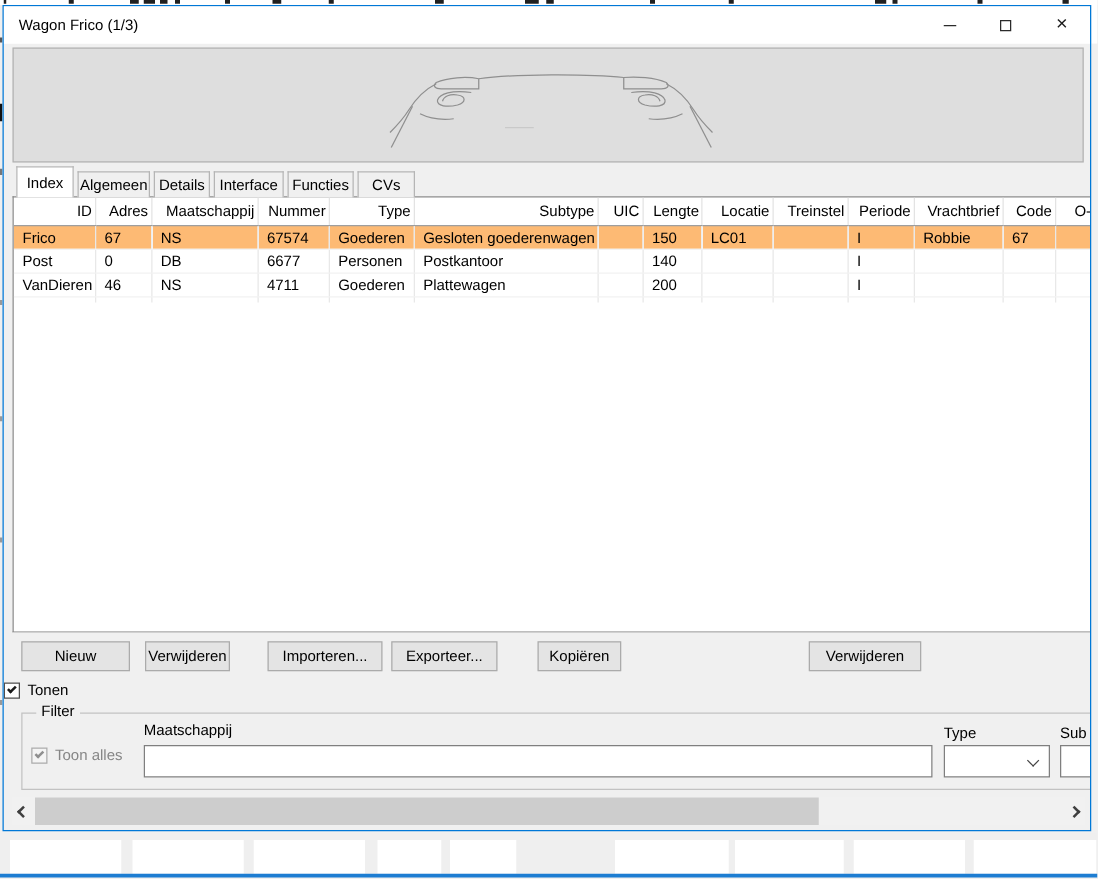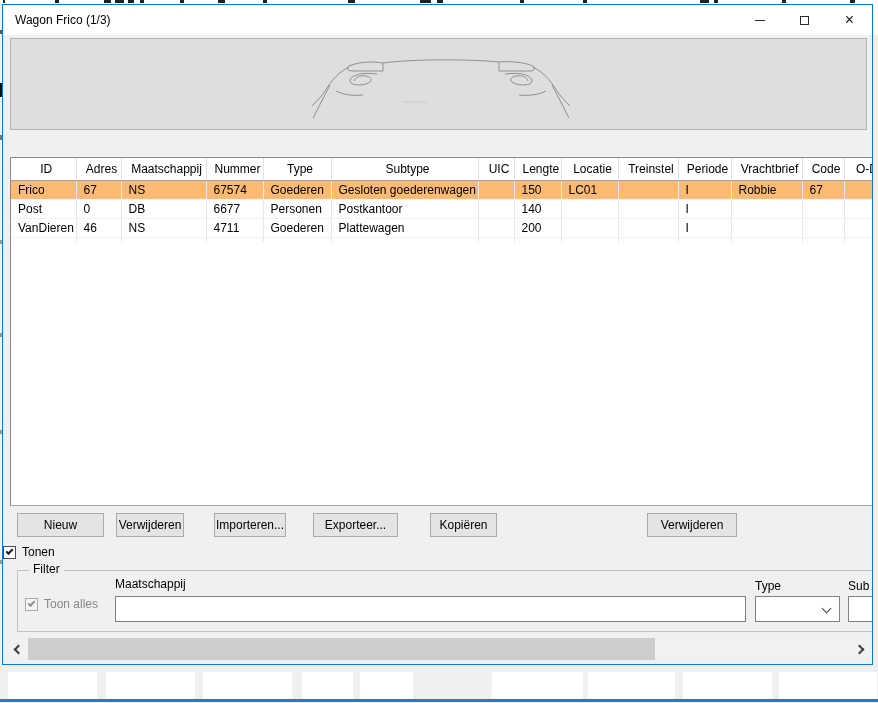--- a/index.html
+++ b/index.html
@@ -36,21 +36,21 @@
   .tabs { position:absolute; left:10px; top:128px; height:25px; display:flex; align-items:flex-end; gap:3px; z-index:3; }
   .tab { height:21px; border:1px solid #b5b5b5; border-bottom:none; background:#f0f0f0;
          display:flex; align-items:center; justify-content:center; padding-bottom:1px; }
   .tab.active { height:25px; background:#ffffff; z-index:4; }
 
   
   .table-wrap { position:absolute; left:7px; top:152px; width:864px; height:349px; background:#fff;
                 border-top:1px solid #8a8a8a; border-left:1px solid #8a8a8a; border-bottom:1px solid #a8a8a8;
                 overflow:hidden; z-index:1; }
   table { border-collapse:collapse; table-layout:fixed; width:873px; }
-  th { height:22px; font-weight:normal; text-align:center; padding:0 2px 0 8px; background:#fff;
+  th { height:22px; font-weight:normal; text-align:right; padding:0 2px 0 8px; background:#fff;
        border-bottom:1px solid #9e9e9e; border-right:1px solid #e3e3e3; white-space:nowrap; overflow:hidden; }
   td { height:19px; padding:0 2px 0 7px; border-right:1px solid #e8e8e8; border-bottom:1px solid #f2f2f2;
        white-space:nowrap; overflow:hidden; }
   tr.selected td { background:#fdba74; }
   tr.empty td { height:5px; border-bottom:none; }
 
   
   .btn { position:absolute; top:508px; height:24px; background:#e4e4e4; border:1px solid #ababab;
          display:flex; align-items:center; justify-content:center; white-space:nowrap; }
 
@@ -156,20 +156,40 @@
         <path d="M325,52 C333,56 343,57 352,56"></path>
         <path d="M488,23 L488,32 L518,32 C523,32 525,30 522,27 C513,23 498,22 488,23 Z"></path>
         <path d="M522,28 C532,33 539,41 544,49 C549,57 554,62 559,67"></path>
         <path d="M541,46 L558,79"></path>
         <path d="M494,35 C510,33 519,36 521,41 C522,46 513,47 505,45 C498,43 498,38 505,37 C511,36 516,38 517,42"></path>
         <path d="M535,52 C527,56 517,57 508,56"></path>
         <path d="M393,63 L416,63" stroke="#c9c9c9"></path>
       </svg>
     </div>
 
+    <div class="tabs">
+      <div class="tab active" style="width:46px">
+          <span>Index</span>
+        </div>
+      <div class="tab" style="width:58px">
+          <span>Algemeen</span>
+        </div>
+      <div class="tab" style="width:45px">
+          <span>Details</span>
+        </div>
+      <div class="tab" style="width:56px">
+          <span>Interface</span>
+        </div>
+      <div class="tab" style="width:53px">
+          <span>Functies</span>
+        </div>
+      <div class="tab" style="width:46px">
+          <span>CVs</span>
+        </div>
+    </div>
 
     <div class="table-wrap">
       <table>
         <colgroup>
           <col style="width:65px">
             <col style="width:45px">
             <col style="width:85px">
             <col style="width:57px">
           <col style="width:68px">
             <col style="width:147px">
@@ -266,21 +286,21 @@
       </tbody>
         </table>
     </div>
 
     <div class="btn" style="left:14px;width:87px">
         <span>Nieuw</span>
       </div>
     <div class="btn" style="left:113px;width:68px">
         <span>Verwijderen</span>
       </div>
-    <div class="btn" style="left:211px;width:72px">
+    <div class="btn" style="left:211px;width:92px">
         <span>Importeren...</span>
       </div>
     <div class="btn" style="left:310px;width:85px">
         <span>Exporteer...</span>
       </div>
     <div class="btn" style="left:427px;width:67px">
         <span>Kopiëren</span>
       </div>
     <div class="btn" style="left:644px;width:90px">
         <span>Verwijderen</span>

